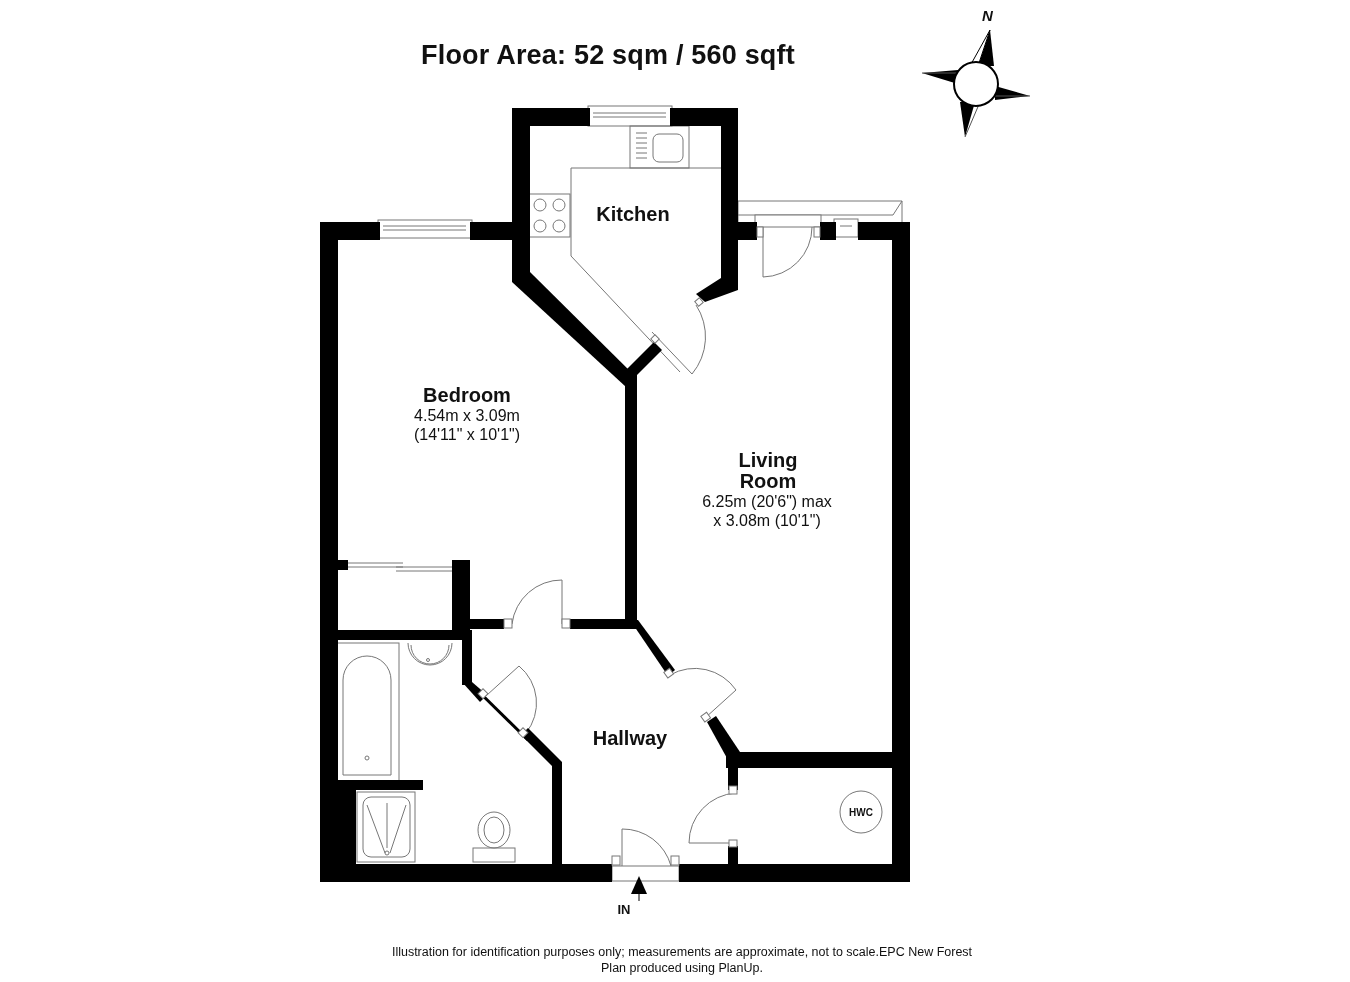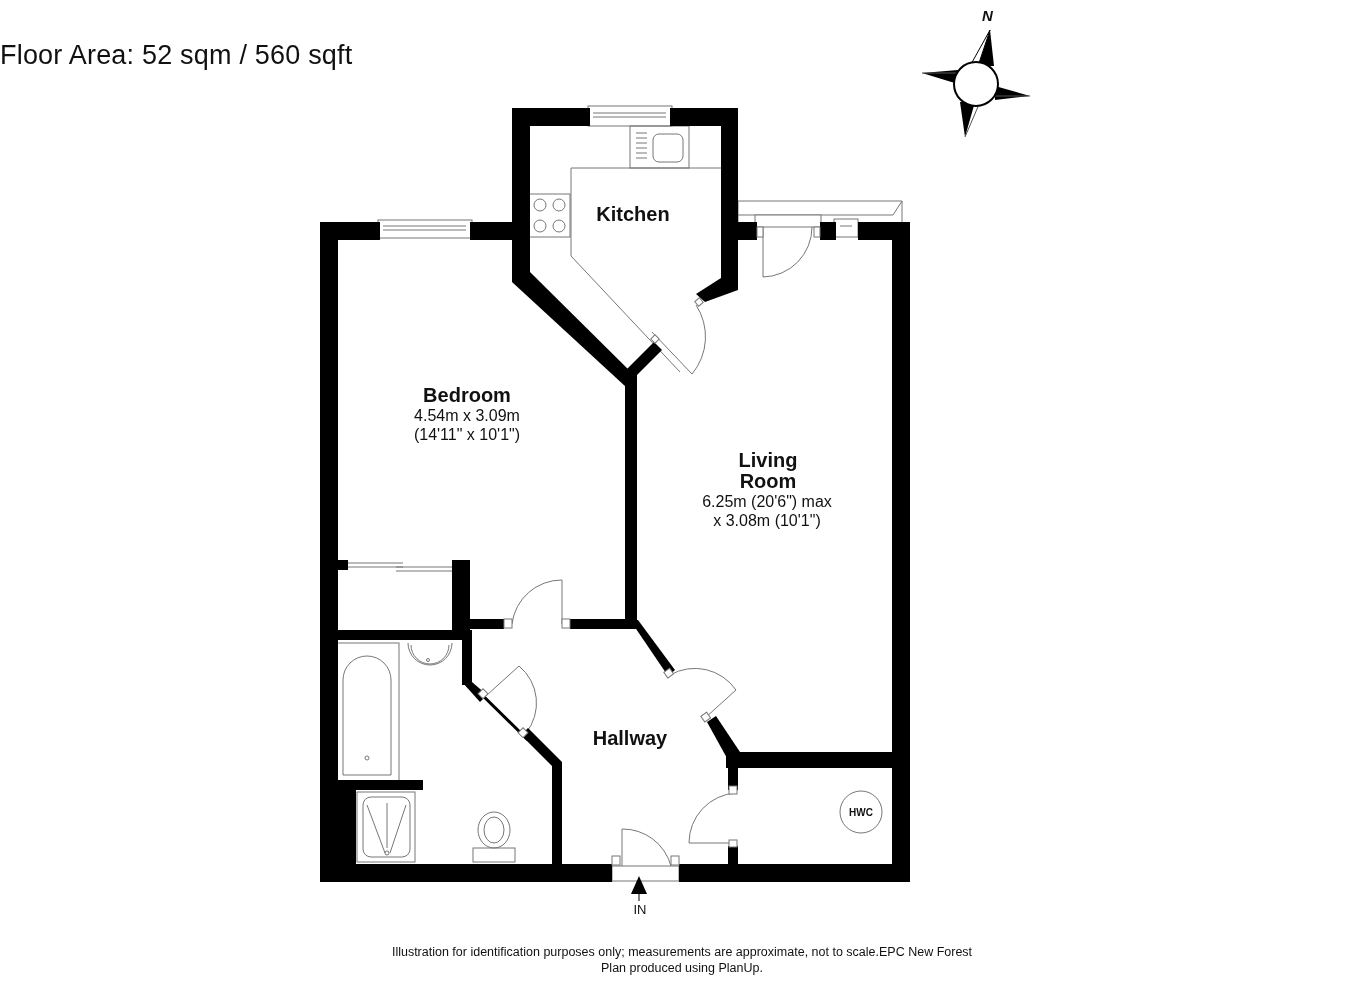--- a/index.html
+++ b/index.html
@@ -1,22 +1,22 @@
 <!DOCTYPE html>
 <html><head>
 <meta charset="utf-8">
 <style>
   html, body { margin: 0; padding: 0; background: #ffffff; }
   body { width: 1350px; height: 982px; position: relative; overflow: hidden; font-family: "Liberation Sans", sans-serif; }
-  .title { position: absolute; left: 0; top: 40px; width: 1216px; font-size: 27px; font-weight: normal; color: #111; letter-spacing: 0.2px; }
+  .title { position: absolute; left: 0; top: 40px; width: 1216px; text-align: center; font-size: 27px; font-weight: bold; color: #111; letter-spacing: 0.2px; }
   .plan { position: absolute; left: 0; top: 0; }
   .room-label { font-family: "Liberation Sans", sans-serif; font-weight: bold; font-size: 20px; fill: #111; }
   .room-dim { font-family: "Liberation Sans", sans-serif; font-size: 16px; fill: #111; }
   .footer { position: absolute; left: 0; top: 944px; width: 1364px; text-align: center; font-size: 12.5px; color: #111; line-height: 16px; }
-  .in-label { position: absolute; left: 628px; top: 902px; width: 24px; text-align: center; font-size: 13px; font-weight: normal; color: #111; }
+  .in-label { position: absolute; left: 612px; top: 902px; width: 24px; text-align: center; font-size: 13px; font-weight: bold; color: #111; }
   .compass-n { position: absolute; left: 982px; top: 7px; font-size: 15px; font-weight: bold; font-style: italic; color: #111; }
 </style>
 </head>
 <body>
 
 <div class="title">Floor Area: 52 sqm / 560 sqft</div>
 
 <div class="compass-n">N</div>
 
 <svg class="plan" width="1350" height="982" viewBox="0 0 1350 982">

